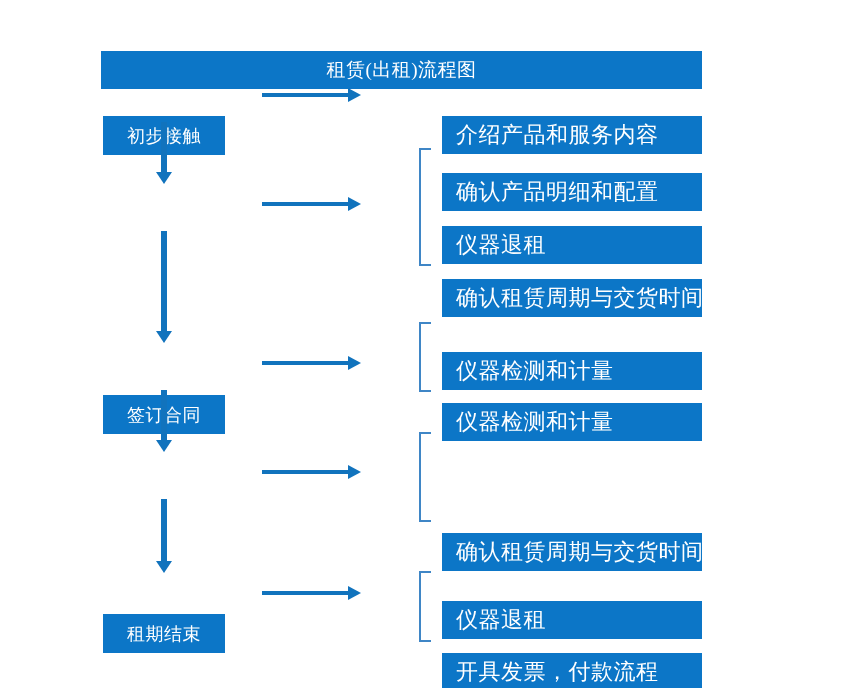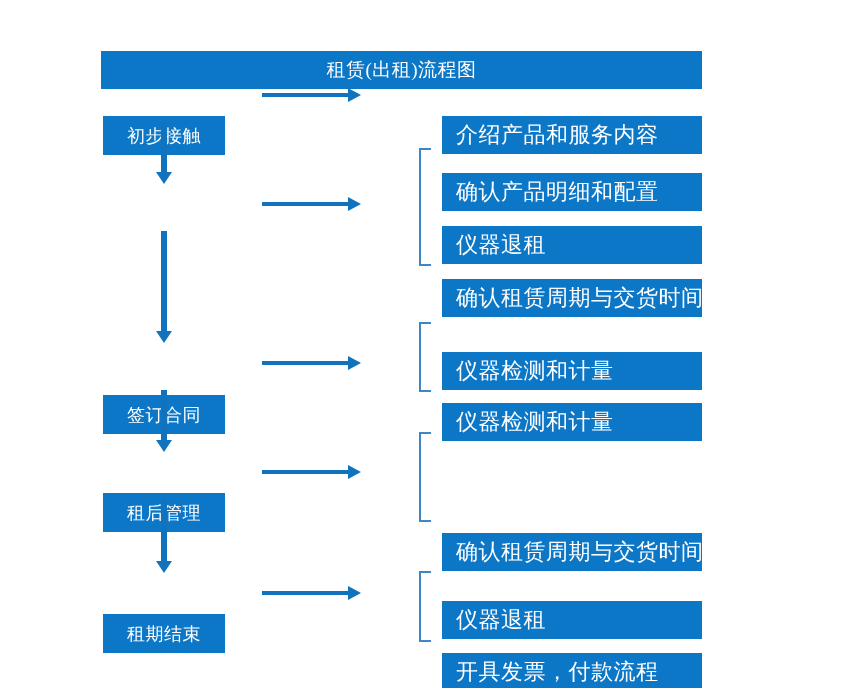--- a/index.html
+++ b/index.html
@@ -115,21 +115,20 @@
 
 <div id="canvas">
 
   <div class="box title-bar">租赁(出租)流程图</div>
 
   <div class="box stage-box" style="left:103px; top:76px;">初步接触</div>
 
 
   <div class="box stage-box" style="left:103px; top:355px;">签订合同</div>
 
-  <div class="box stage-box" style="left:103px; top:453px;">租后管理</div>
 
   <div class="box stage-box" style="left:103px; top:574px;">租期结束</div>
 
   <div class="v-arrow" style="top:122px; height:62px;">
     <div class="shaft" style="height:50px;"></div>
     <div class="head" style="top:50px;"></div>
   </div>
 
   <div class="v-arrow" style="top:231px; height:112px;">
     <div class="shaft" style="height:100px;"></div>

